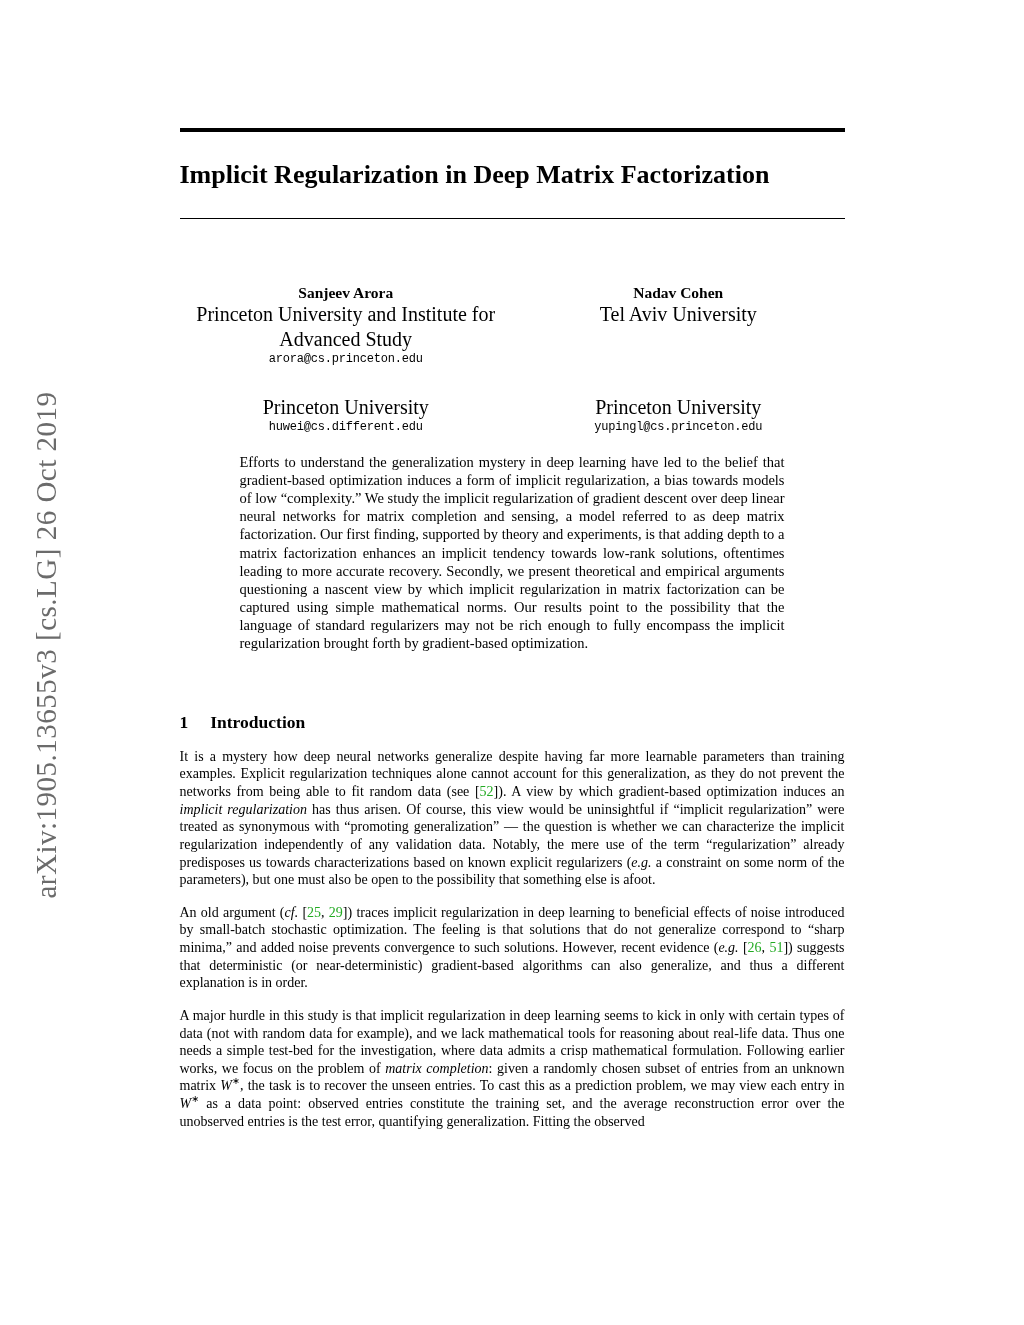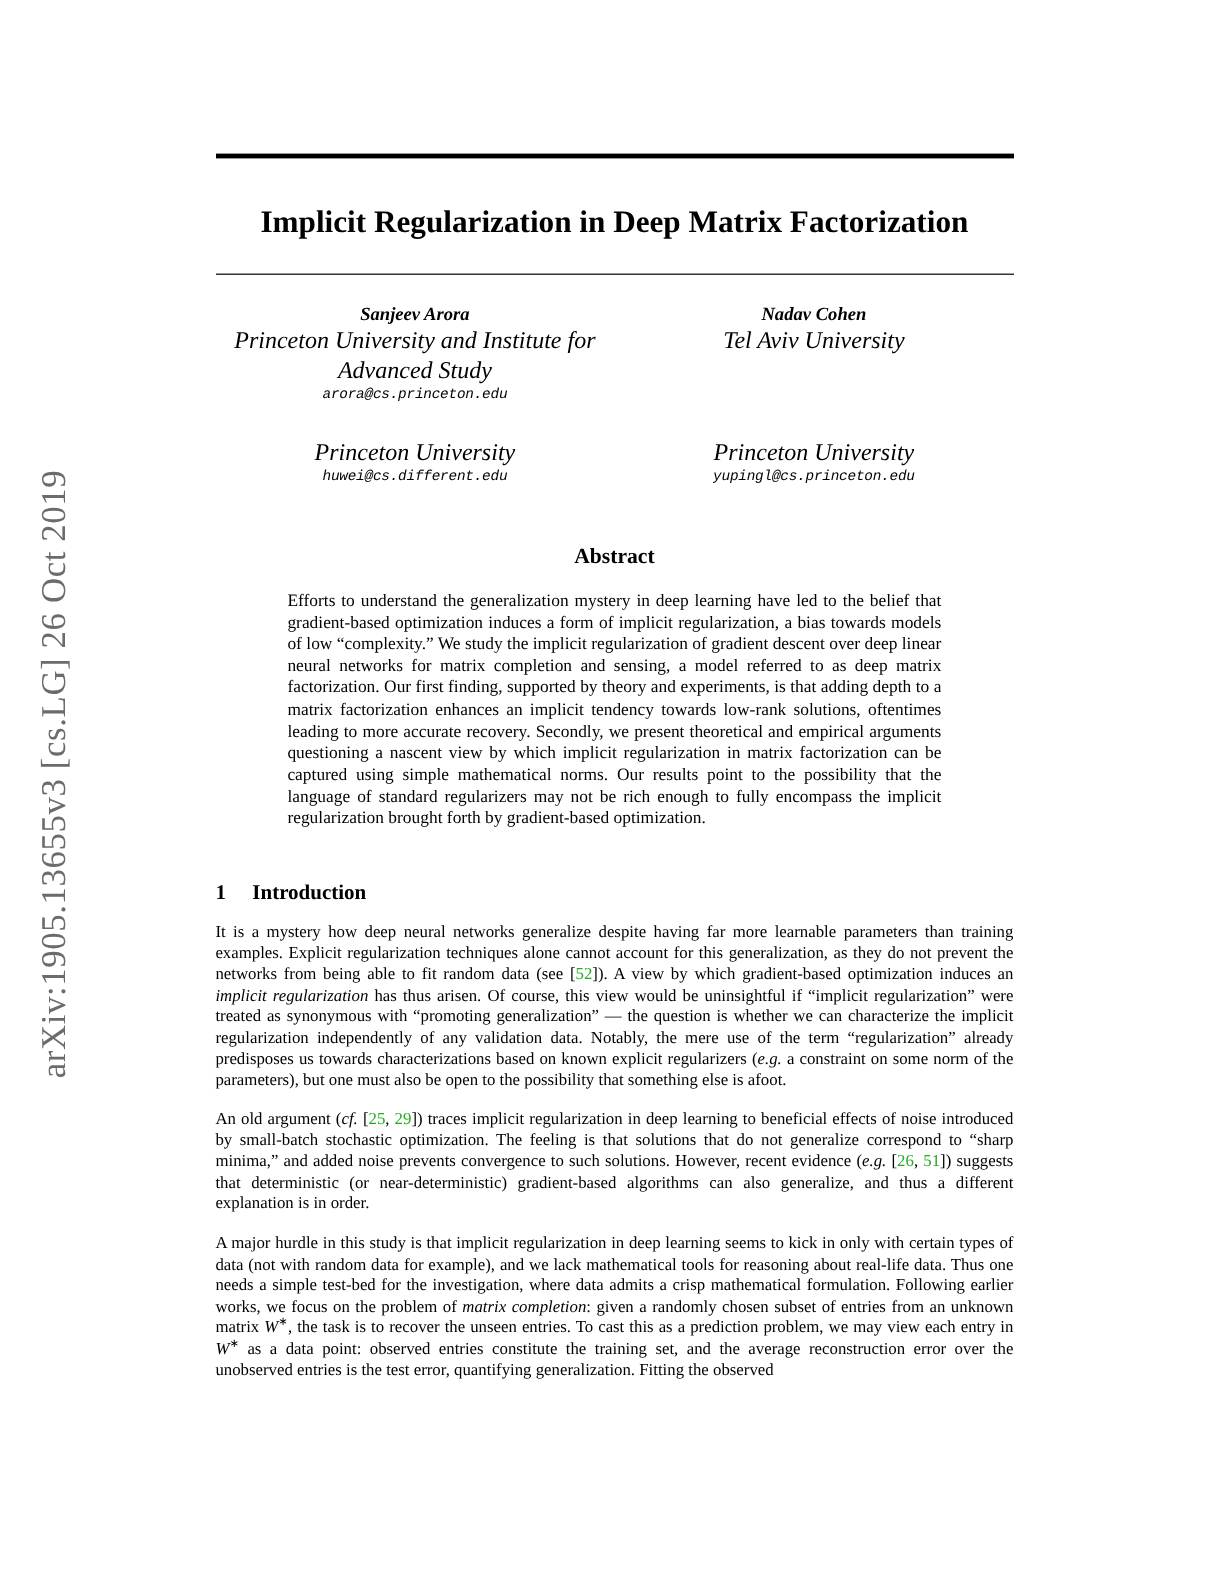--- a/index.html
+++ b/index.html
@@ -40,34 +40,33 @@
     height: 4px;
     background: #000000;
   }
   .rule-thin {
     height: 1px;
     background: #000000;
     margin-top: 28px;
   }
 
   .paper-title {
-    margin-top: 38px;
-    text-align: center;
+    margin-top: 28px;
+    text-align: left;
     font-size: 26px;
     font-weight: bold;
     line-height: 1.15;
   }
 
   .authors-grid {
-    margin-top: 24px;
+    margin-top: 64px;
     display: grid;
     grid-template-columns: 1fr 1fr;
     row-gap: 28px;
     text-align: center;
-    font-style: italic;
   }
   .author-block { font-size: 15px; line-height: 1.25; }
   .author-name { font-weight: bold; font-size: 15.5px; }
   .author-affiliation { font-size: 20px; }
   .author-email {
     font-family: "Liberation Mono", monospace;
     font-size: 12px;
     letter-spacing: -0.2px;
   }
 
@@ -79,21 +78,21 @@
   }
   .abstract-text {
     width: 545px;
     margin: 18px auto 0 auto;
     text-align: justify;
     font-size: 14.5px;
     line-height: 1.245;
   }
 
   .section-heading {
-    margin-top: 42px;
+    margin-top: 60px;
     font-size: 17.5px;
     font-weight: bold;
   }
   .section-number { margin-right: 22px; }
 
   .body-paragraph {
     margin-top: 15px;
     text-align: justify;
     font-size: 14px;
     line-height: 1.26;
@@ -135,21 +134,20 @@
       <div class="author-email">huwei@cs.different.edu</div>
     </div>
 
     <div class="author-block">
       <div class="author-affiliation">Princeton University</div>
       <div class="author-email">yupingl@cs.princeton.edu</div>
     </div>
 
   </div>
 
-  <div class="abstract-heading">Abstract</div>
 
   <div class="abstract-text">Efforts to understand the generalization mystery in deep learning have led to the belief that gradient-based optimization induces a form of implicit regularization, a bias towards models of low “complexity.” We study the implicit regularization of gradient descent over deep linear neural networks for matrix completion and sensing, a model referred to as deep matrix factorization. Our first finding, supported by theory and experiments, is that adding depth to a matrix factorization enhances an implicit tendency towards low-rank solutions, oftentimes leading to more accurate recovery. Secondly, we present theoretical and empirical arguments questioning a nascent view by which implicit regularization in matrix factorization can be captured using simple mathematical norms. Our results point to the possibility that the language of standard regularizers may not be rich enough to fully encompass the implicit regularization brought forth by gradient-based optimization.</div>
 
   <h2 class="section-heading">
     <span class="section-number">1</span><span>Introduction</span>
   </h2>
 
   <p class="body-paragraph"><span>It is a mystery how deep neural networks generalize despite having far more learnable parameters than training examples. Explicit regularization techniques alone cannot account for this generalization, as they do not prevent the networks from being able to fit random data (see [</span><span class="seg-cite">52</span><span>]). A view by which gradient-based optimization induces an </span><span class="seg-italic">implicit regularization</span><span> has thus arisen. Of course, this view would be uninsightful if “implicit regularization” were treated as synonymous with “promoting generalization” — the question is whether we can characterize the implicit regularization independently of any validation data. Notably, the mere use of the term “regularization” already predisposes us towards characterizations based on known explicit regularizers (</span><span class="seg-italic">e.g.</span><span> a constraint on some norm of the parameters), but one must also be open to the possibility that something else is afoot.</span></p>
 
   <p class="body-paragraph"><span>An old argument (</span><span class="seg-italic">cf.</span><span> [</span><span class="seg-cite">25</span><span>, </span><span class="seg-cite">29</span><span>]) traces implicit regularization in deep learning to beneficial effects of noise introduced by small-batch stochastic optimization. The feeling is that solutions that do not generalize correspond to “sharp minima,” and added noise prevents convergence to such solutions. However, recent evidence (</span><span class="seg-italic">e.g.</span><span> [</span><span class="seg-cite">26</span><span>, </span><span class="seg-cite">51</span><span>]) suggests that deterministic (or near-deterministic) gradient-based algorithms can also generalize, and thus a different explanation is in order.</span></p>

